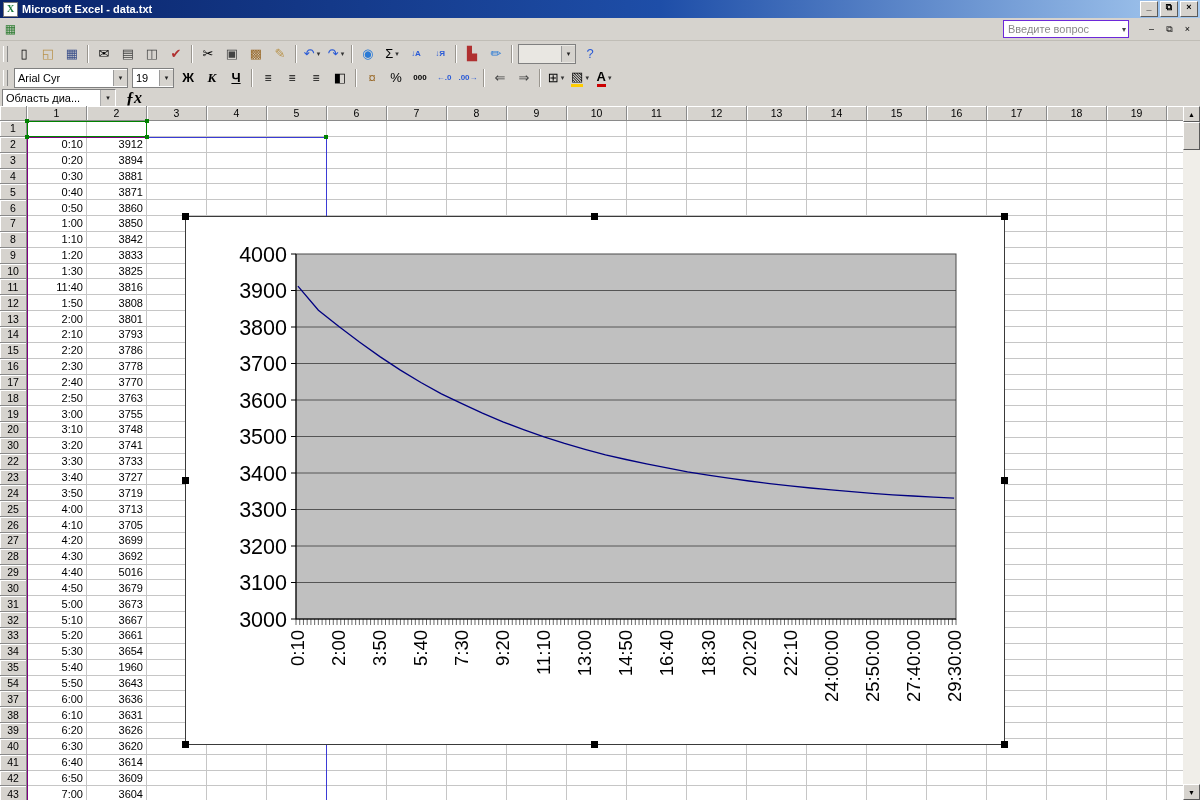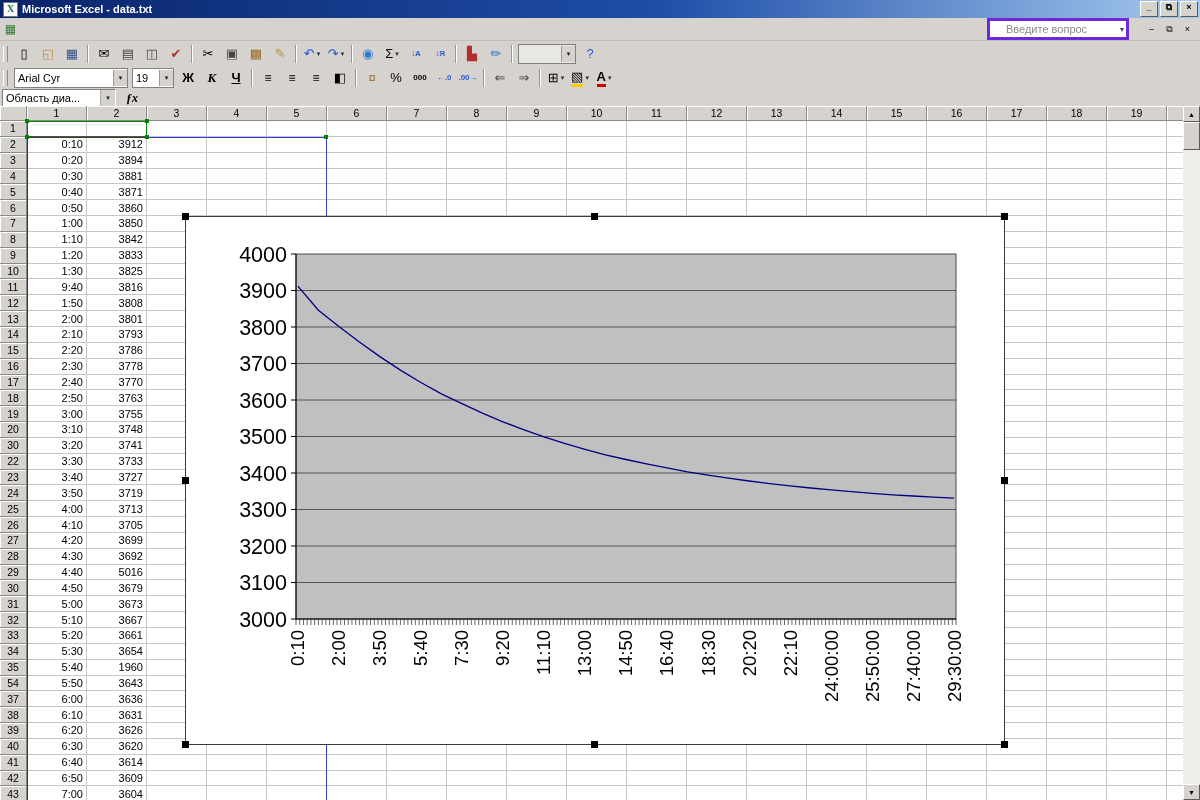--- a/index.html
+++ b/index.html
@@ -16,22 +16,22 @@
   .title-buttons{margin-left:auto;display:flex;gap:2px;padding-right:2px;}
   .tb-btn{width:16px;height:14px;background:#d6d3ce;border:1px solid;border-color:#fff #5a5a5a #5a5a5a #fff;
     color:#000;font-size:9px;line-height:11px;text-align:center;font-weight:bold;}
 
   
   .menubar{position:absolute;left:0;top:18px;right:0;height:22px;background:#d6d3ce;
     display:flex;align-items:center;border-bottom:1px solid #c0bdb6;}
   .wb-icon{width:15px;text-align:center;color:#2e7d32;font-size:12px;margin:0 3px;}
   .menu-item{display:inline-block;padding:2px 7px;cursor:default;}
   .menu-item::first-letter{text-decoration:underline;}
-  .question-box{margin-left:auto;width:118px;height:16px;background:#fff;border:3px solid #6d28d9;
-    display:flex;align-items:center;padding:0 2px 0 16px;color:#8a8a8a;}
+  .question-box{margin-left:auto;width:118px;height:16px;background:#fff;border:1px solid #6d28d9;
+    display:flex;align-items:center;padding:0 2px 0 4px;color:#8a8a8a;}
   .question-box .qtext{flex:1;white-space:nowrap;overflow:hidden;}
   .qarrow{color:#444;font-size:8px;}
   .child-buttons{display:flex;gap:1px;margin:0 4px 0 14px;}
   .cw-btn{width:15px;height:13px;display:flex;align-items:center;justify-content:center;
     font-size:9px;color:#000;border:1px solid transparent;}
 
   
   .toolbar{position:absolute;left:0;right:0;background:#d6d3ce;display:flex;align-items:center;
     border-bottom:1px solid #b8b5ae;}
   .toolbar.std{top:41px;height:25px;}
@@ -56,21 +56,21 @@
   .combo.zoom{width:56px;background:#e9e7e2;}
 
   
   .formula-row{position:absolute;left:0;top:90px;right:0;height:16px;background:#d6d3ce;
     display:flex;align-items:center;justify-content:flex-end;}
   .name-box{width:112px;height:16px;background:#fff;border:1px solid;border-color:#808080 #fff #fff #808080;
     display:flex;align-items:center;margin-left:2px;}
   .name-box .nbv{flex:1;padding:0 3px;white-space:nowrap;overflow:hidden;}
   .nb-arrow{width:14px;text-align:center;font-size:7px;color:#222;background:#d6d3ce;height:100%;
     display:flex;align-items:center;justify-content:center;border-left:1px solid #aaa;}
-  .fx{font-family:"Liberation Serif",serif;font-style:italic;font-size:12px;font-weight:bold;
+  .fx{font-family:"Liberation Serif",serif;font-style:italic;font-size:16px;font-weight:bold;
     margin:0 7px 0 10px;}
   .formula-input{flex:1;height:14px;}
 
   
   #grid{position:absolute;left:0;top:106px;width:1184px;height:694px;background:#fff;overflow:hidden;z-index:1;}
   .g-row{display:flex;height:15.85px;}
   .g-row.g-head{height:15px;}
   .g-corner,.g-colh,.g-rowh{background:#d6d3ce;box-sizing:border-box;
     border-right:1px solid #8a8a8a;border-bottom:1px solid #8a8a8a;
     box-shadow:inset 1px 1px 0 #fff;text-align:center;font-size:10.5px;
@@ -546,21 +546,21 @@
         <div class="g-cell"></div>
         <div class="g-cell"></div>
         <div class="g-cell"></div>
         <div class="g-cell"></div>
         <div class="g-cell"></div>
         <div class="g-cell"></div>
         <div class="g-cell"></div>
       </div>
       <div class="g-row">
         <div class="g-rowh">11</div>
-        <div class="g-cell">9:40</div>
+        <div class="g-cell">11:40</div>
         <div class="g-cell">3816</div>
         <div class="g-cell"></div>
         <div class="g-cell"></div>
         <div class="g-cell"></div>
         <div class="g-cell"></div>
         <div class="g-cell"></div>
         <div class="g-cell"></div>
         <div class="g-cell"></div>
         <div class="g-cell"></div>
         <div class="g-cell"></div>

